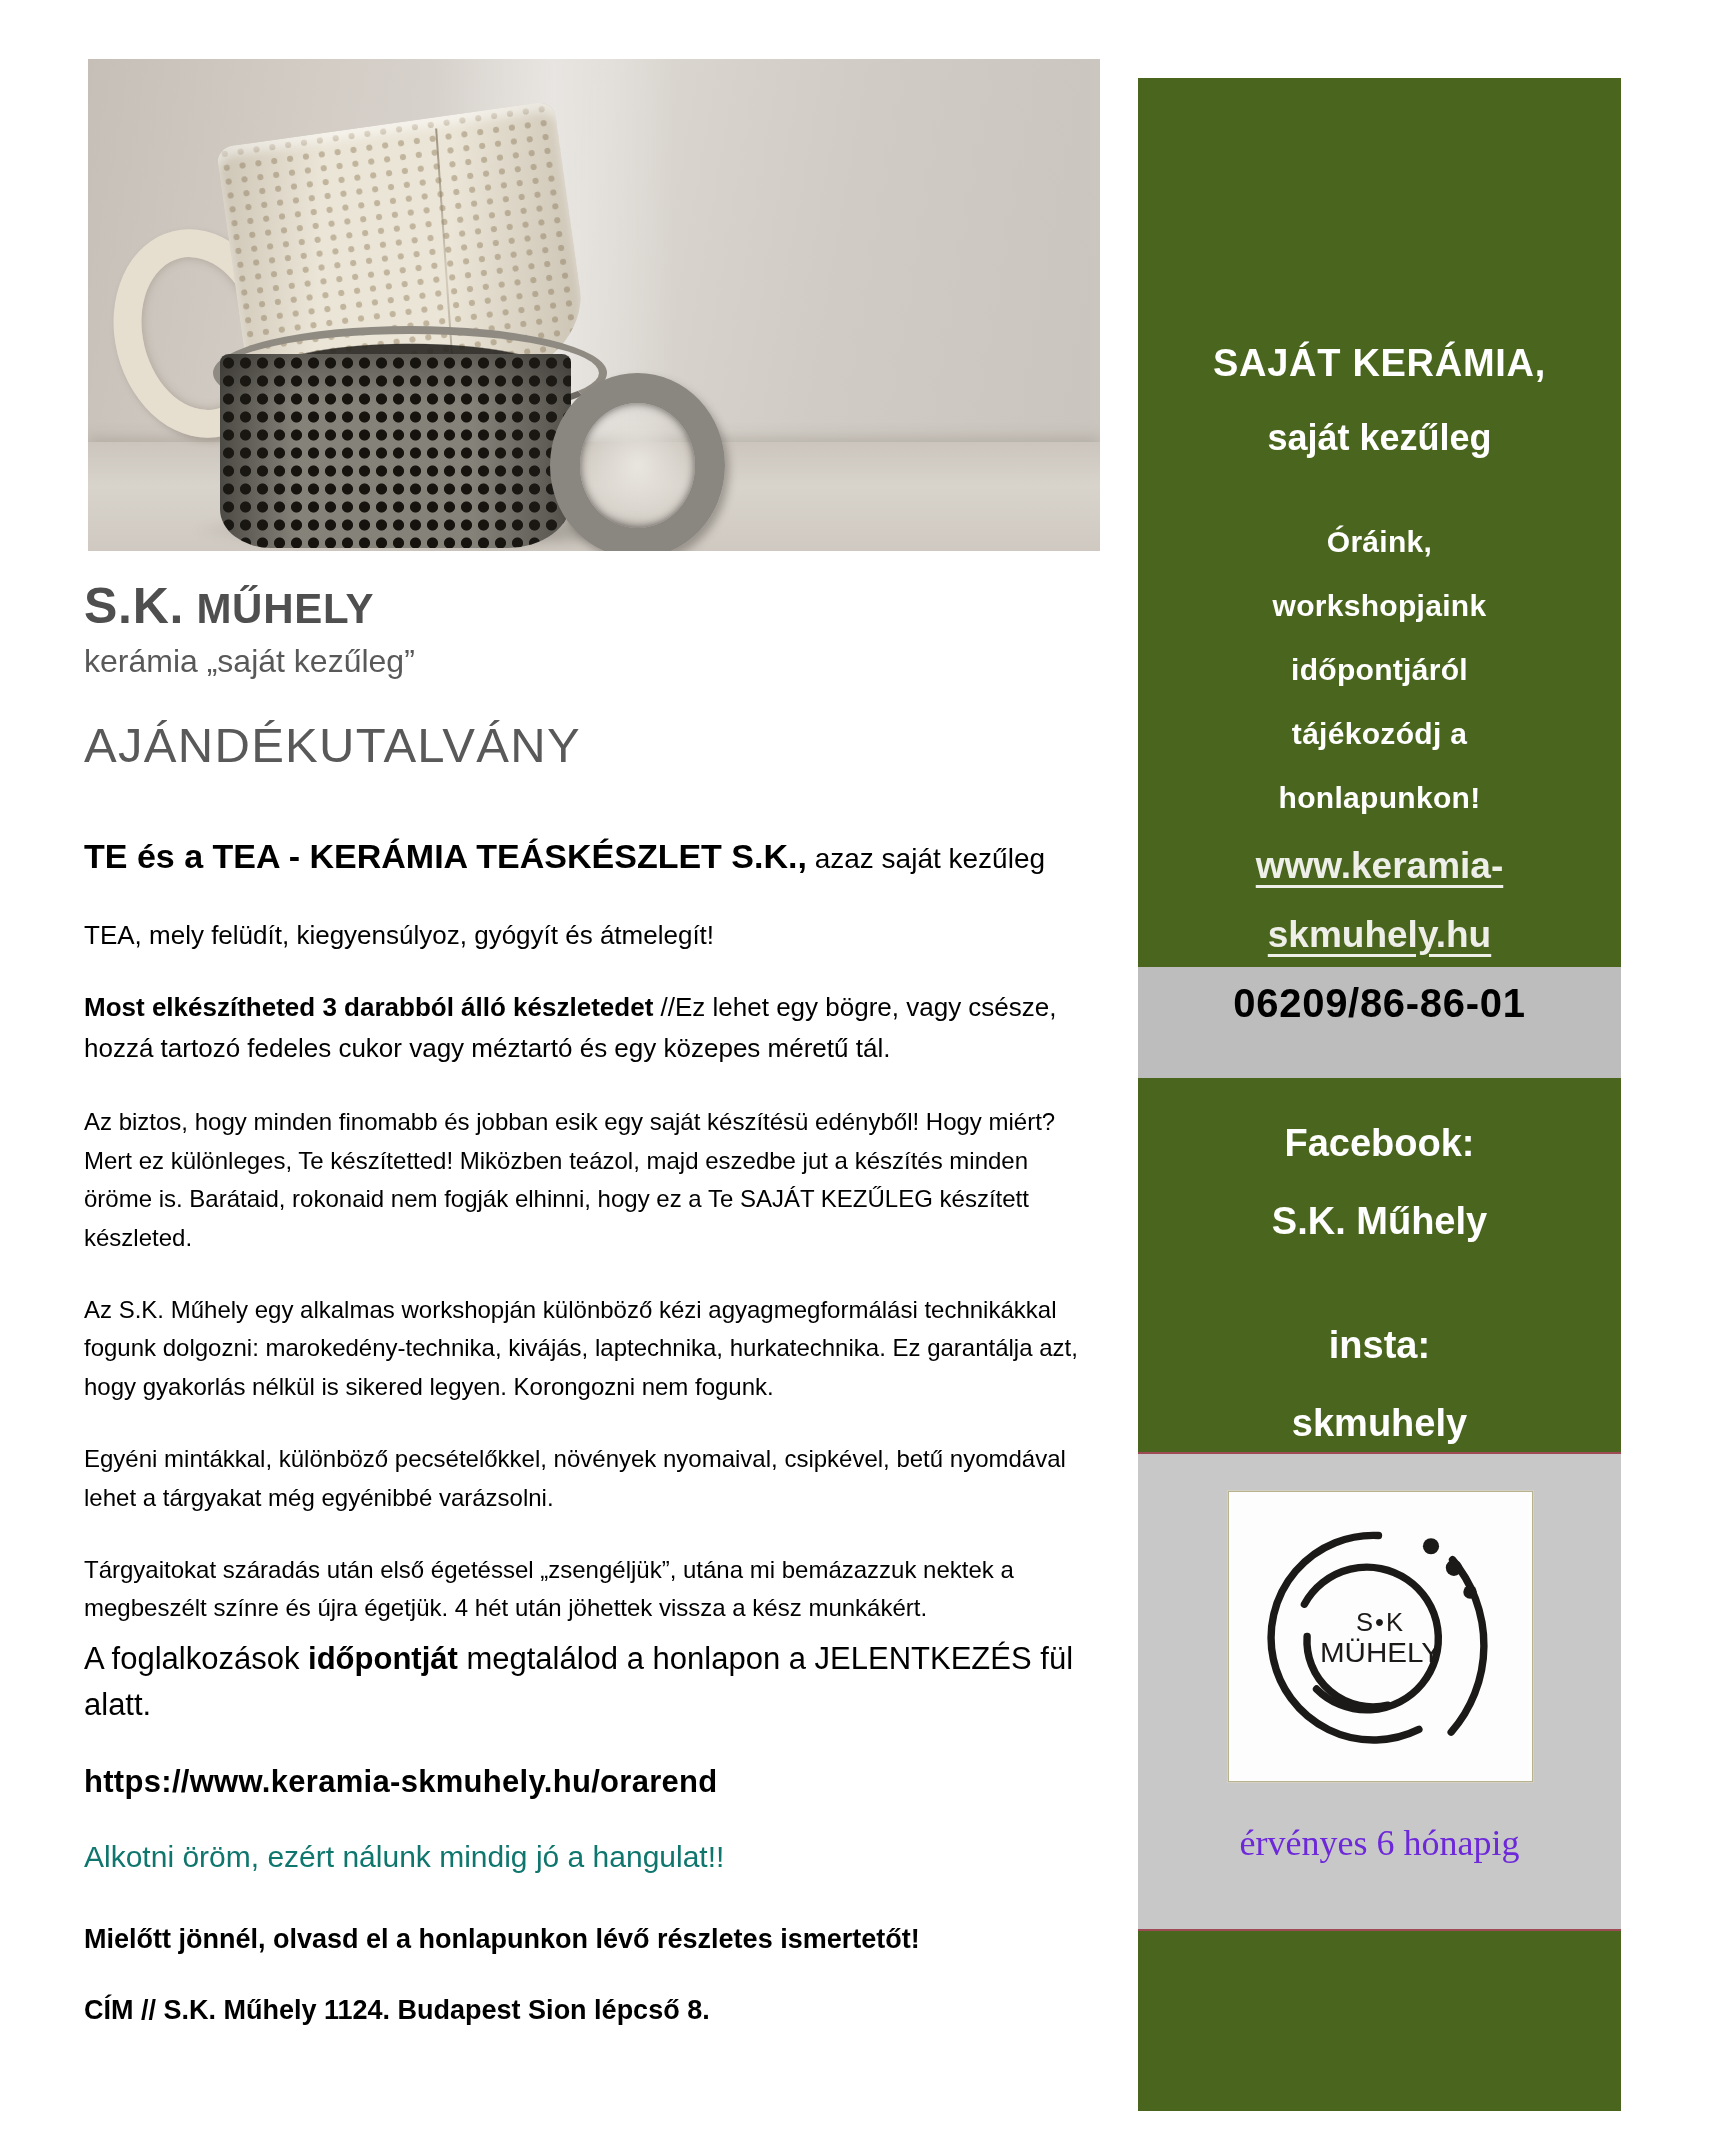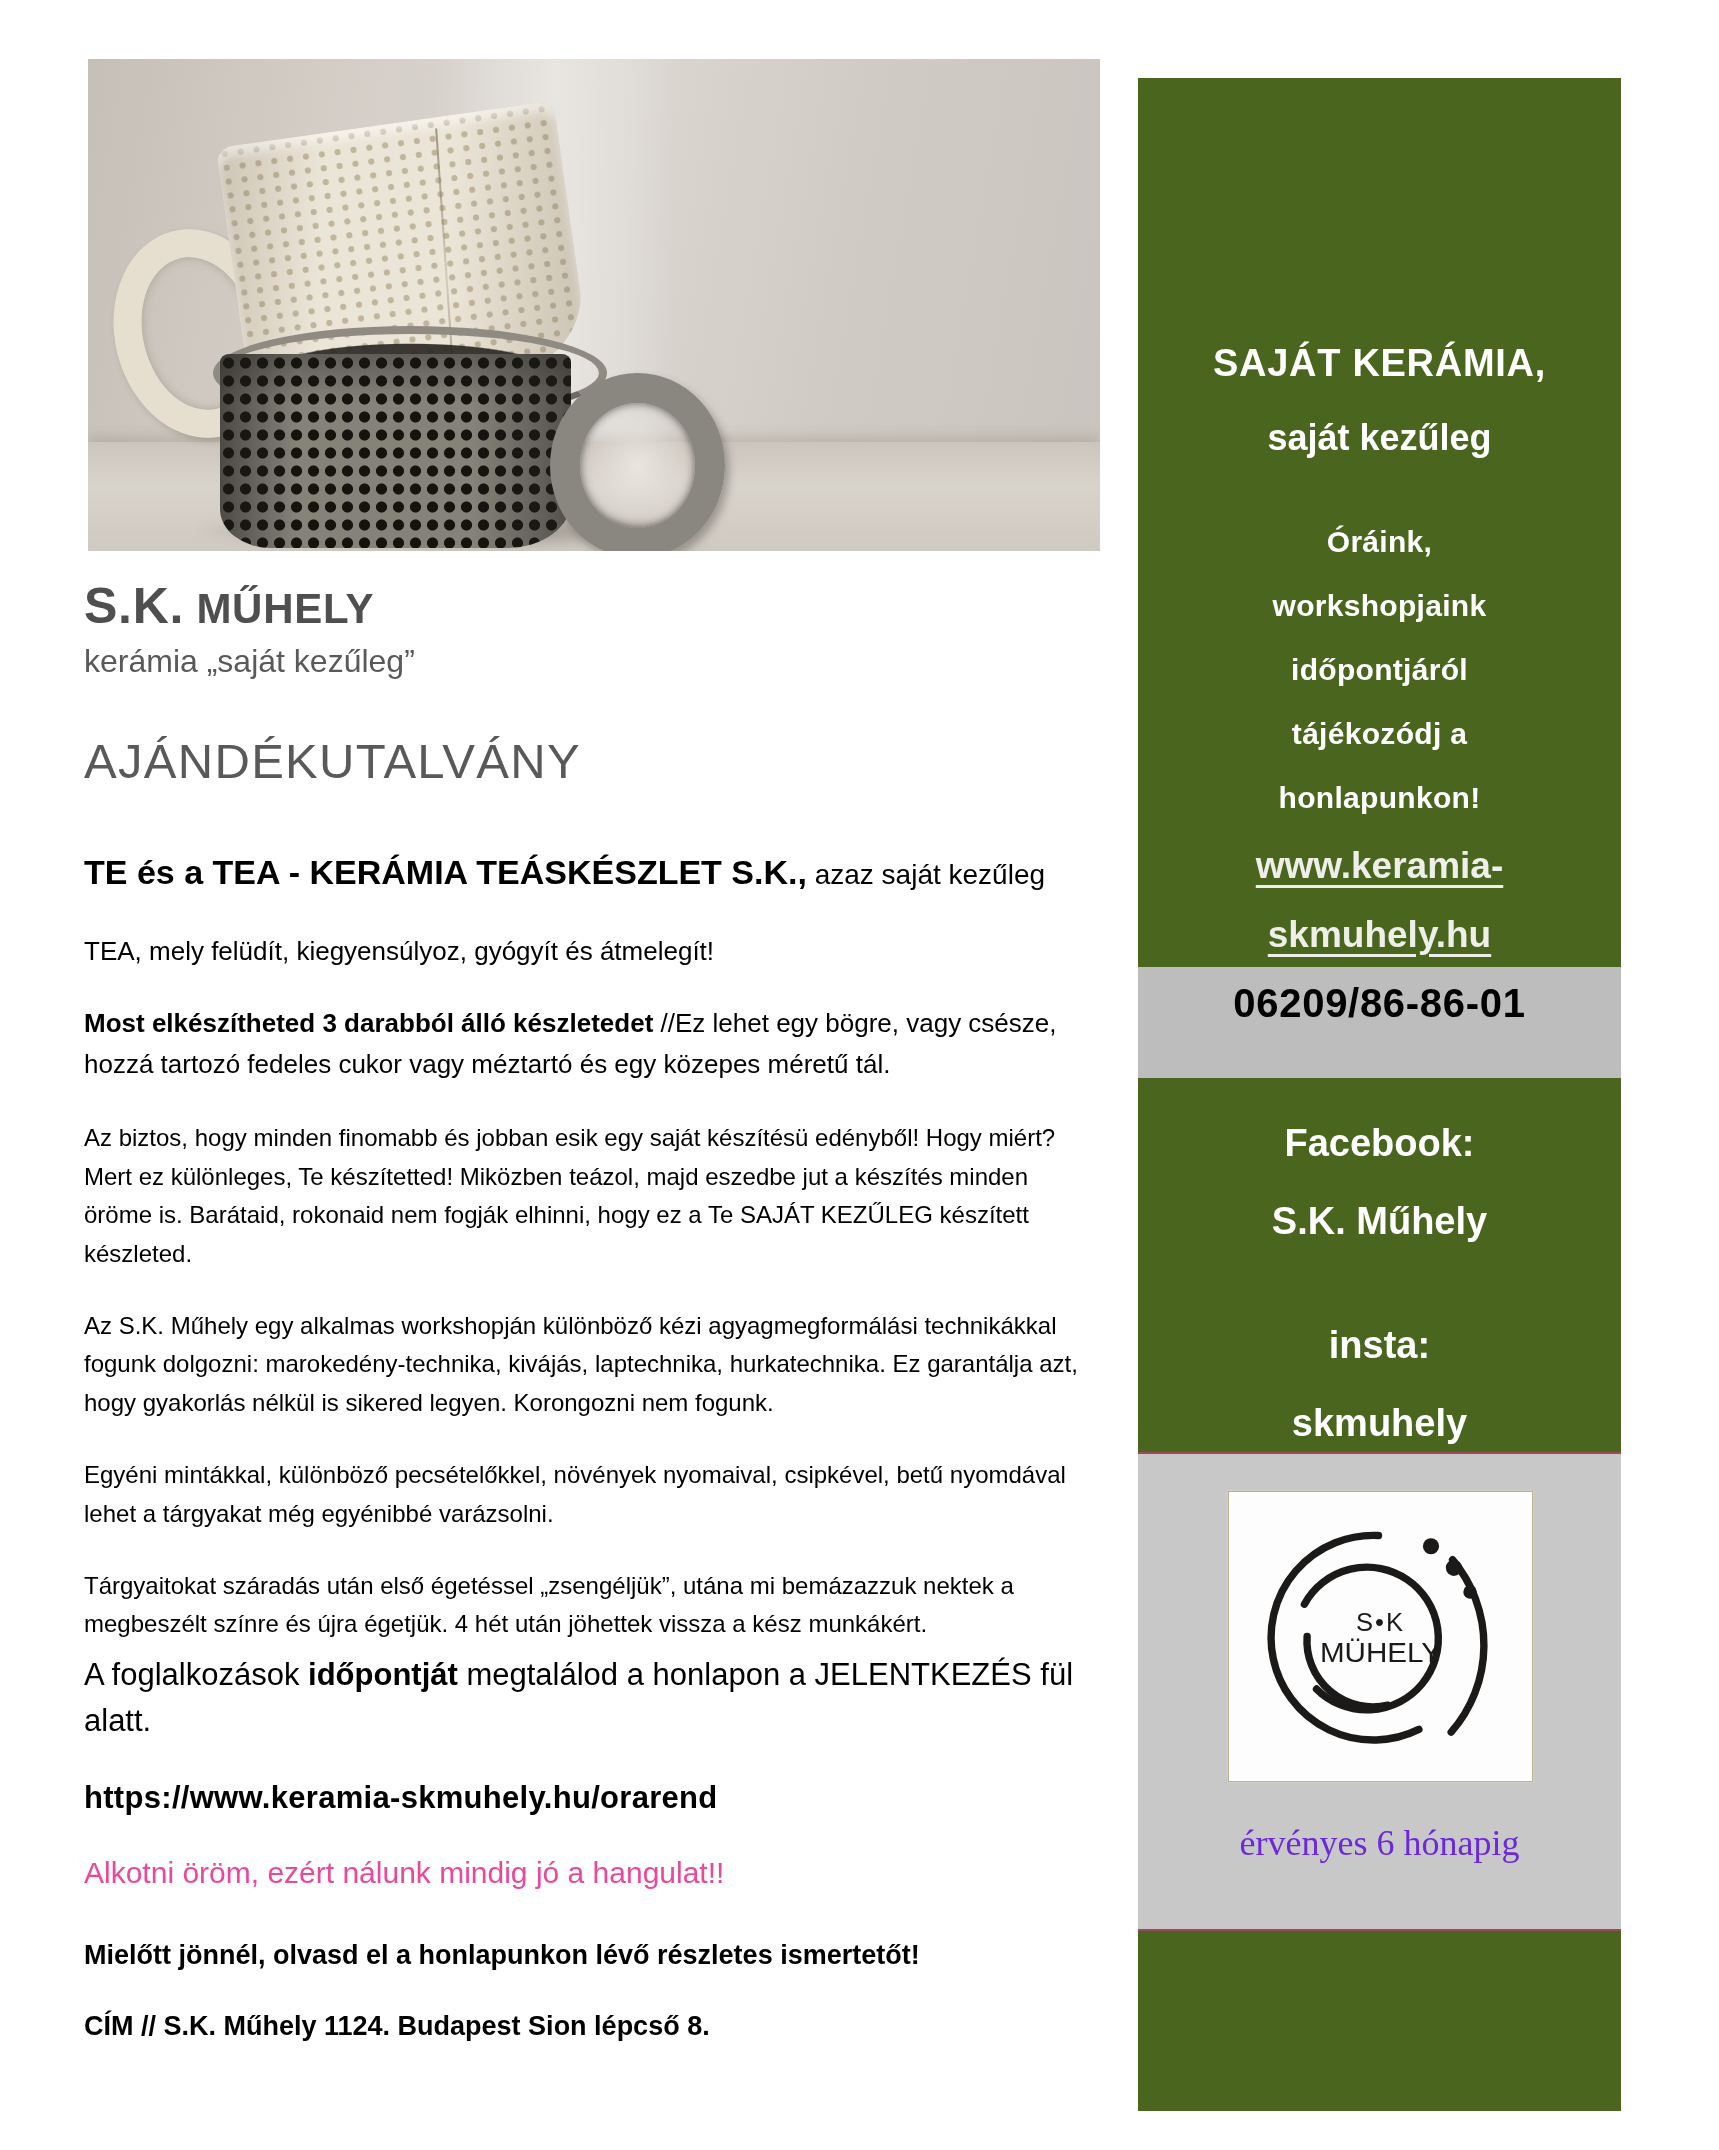--- a/index.html
+++ b/index.html
@@ -72,21 +72,21 @@
     background-size:100% 100%,100% 100%,17px 18px;
     border-radius:9.4px 9.4px 64px 51px / 8px 8px 47px 39px;
   }
 
   
   .leftcol{position:absolute;left:84px;top:581px;width:1018px;}
   .brand{color:#4f4f4f;font-weight:bold;line-height:1;letter-spacing:0.7px;margin:0;}
   .brand .big{font-size:50px;}
   .brand .small{font-size:42px;}
   .subtitle{color:#595959;font-size:32px;margin-top:10.8px;line-height:1.2;}
-  .voucher{color:#595959;font-size:49px;letter-spacing:1.3px;margin-top:55px;line-height:1.1;font-weight:400;}
+  .voucher{color:#595959;font-size:49px;letter-spacing:1.3px;margin-top:39px;line-height:1.1;font-weight:400;}
   .teahead{margin-top:61px;line-height:1.3;}
   .teahead .hb{font-weight:bold;font-size:34px;text-align:center;}
   .teahead .ht{font-size:28px;}
   .para{margin:0;}
   .p1{font-size:26px;margin-top:38px;line-height:1.5;}
   .p2{font-size:26px;margin-top:32px;line-height:1.58;}
   .psm{font-size:24px;line-height:1.6;margin-top:34px;}
   .p7{font-size:31px;line-height:1.5;margin-top:8px;}
   .b{font-weight:bold;}
   .url{font-size:31px;font-weight:bold;margin-top:35px;letter-spacing:0.3px;}
@@ -164,21 +164,21 @@
 
     <p class="para psm">Az S.K. Műhely egy alkalmas workshopján különböző kézi agyagmegformálási technikákkal fogunk dolgozni: marokedény-technika, kivájás, laptechnika, hurkatechnika. Ez garantálja azt, hogy gyakorlás nélkül is sikered legyen. Korongozni nem fogunk.</p>
 
     <p class="para psm">Egyéni mintákkal, különböző pecsételőkkel, növények nyomaival, csipkével, betű nyomdával lehet a tárgyakat még egyénibbé varázsolni.</p>
 
     <p class="para psm">Tárgyaitokat száradás után első égetéssel „zsengéljük”, utána mi bemázazzuk nektek a megbeszélt színre és újra égetjük. 4 hét után jöhettek vissza a kész munkákért.</p>
     <p class="para p7"><span>A foglalkozások </span><span class="b">időpontját</span><span> megtalálod a honlapon a JELENTKEZÉS fül alatt.</span></p>
 
     <div class="url">https://www.keramia-skmuhely.hu/orarend</div>
 
-    <div class="orange-line" style="color: #ec4899;">Alkotni öröm, ezért nálunk mindig jó a hangulat!!</div>
+    <div class="orange-line" style="color: #0f766e;">Alkotni öröm, ezért nálunk mindig jó a hangulat!!</div>
 
     <div class="notice">Mielőtt jönnél, olvasd el a honlapunkon lévő részletes ismertetőt!</div>
 
     <div class="addr">CÍM //  S.K. Műhely  1124. Budapest Sion lépcső 8.</div>
   </div>
 
   <aside class="sidebar">
     <div class="green-top">
       <div class="sb-item sb-l2">SAJÁT KERÁMIA,</div>
       <div class="sb-item sb-l3">saját kezűleg</div>

